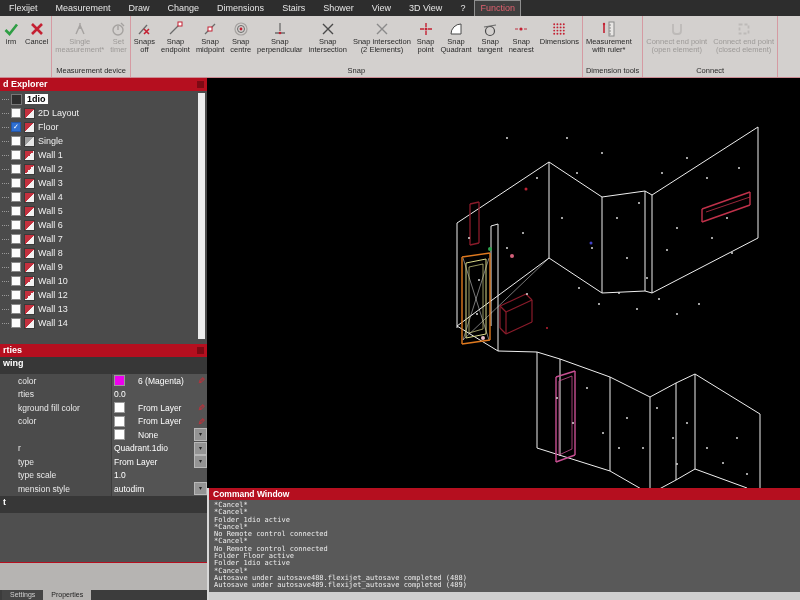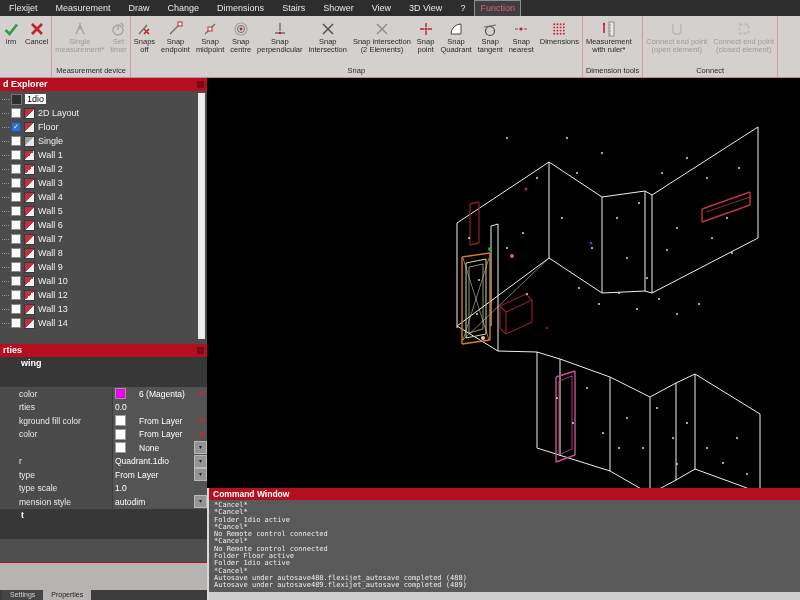--- a/index.html
+++ b/index.html
@@ -34,29 +34,29 @@
   .tree{height:252px;flex:0 0 252px;position:relative;padding:1px 0 0 2px;overflow:hidden;}
   .tree-row{height:14px;display:flex;align-items:center;font-size:9px;color:#f0f0f0;cursor:default;}
   .tree-guide{width:7px;border-bottom:1px dotted #9a9a9a;margin-right:2px;flex:0 0 7px;}
   .checkbox{width:8px;height:8px;flex:0 0 8px;background:#fdfdfd;border:1px solid #8a8a8a;margin-right:3px;
             font-size:7px;line-height:8px;text-align:center;color:#fff;}
   .checkbox.checked{background:#2f6fd0;border-color:#2456a8;}
   .layer-icon{width:9px;height:9px;flex:0 0 9px;margin-right:3px;border:1px solid #3a3a3a;
               background:linear-gradient(135deg,#c4303e 0 50%,#f2f2f2 50% 100%);}
   .layer-icon.gray{background:linear-gradient(135deg,#a0a0a0 0 50%,#e6e6e6 50% 100%);}
   .root-icon{width:9px;height:9px;flex:0 0 9px;margin-right:3px;background:#2e2e2e;border:1px solid #777;}
-  .tree-label.sel{background:#ffffff;color:#000;font-weight:normal;padding:0 2px;}
+  .tree-label.sel{background:#ffffff;color:#000;font-weight:bold;padding:0 2px;}
   .tree-scroll{position:absolute;top:2px;right:2px;width:7px;height:246px;background:#b3b3b3;}
   .tree-scroll .thumb{width:100%;height:100%;background:#ececec;}
 
   
   .props{flex:0 0 auto;display:flex;flex-direction:column;}
-  .section-row{height:30px;background:#373737;color:#fff;font-weight:bold;font-size:9px;line-height:13px;padding-left:21px;}
+  .section-row{height:17px;background:#373737;color:#fff;font-weight:bold;font-size:9px;line-height:13px;padding-left:3px;}
   .prop-row{height:13.5px;display:flex;align-items:center;font-size:8.5px;}
-  .prop-label{width:93px;flex:0 0 93px;color:#e9e9e9;padding-left:3px;overflow:hidden;white-space:nowrap;margin-left:16px;}
+  .prop-label{width:93px;flex:0 0 93px;color:#e9e9e9;padding-left:18px;overflow:hidden;white-space:nowrap;}
   .prop-value{flex:1;display:flex;align-items:center;gap:13px;color:#fff;background:#545454;
               border-left:1px solid #3c3c3c;height:100%;padding-left:2px;overflow:hidden;white-space:nowrap;}
   .prop-swatch{width:9px;height:9px;flex:0 0 9px;border:1px solid #9a9a9a;}
   .prop-action{width:13px;flex:0 0 13px;height:100%;display:flex;align-items:center;justify-content:center;background:#545454;}
   .pen{color:#e02330;font-size:9px;line-height:9px;transform:rotate(90deg);}
   .dd{width:11px;height:11px;background:#949494;border:1px solid #b8b8b8;color:#222;font-size:6px;
       line-height:10px;text-align:center;}
 
   .left-fill{flex:1;background:#4f4f4f;border-bottom:1px solid #b50f1f;}
   .left-strip{height:27px;flex:0 0 27px;background:#b6b4b2;}

